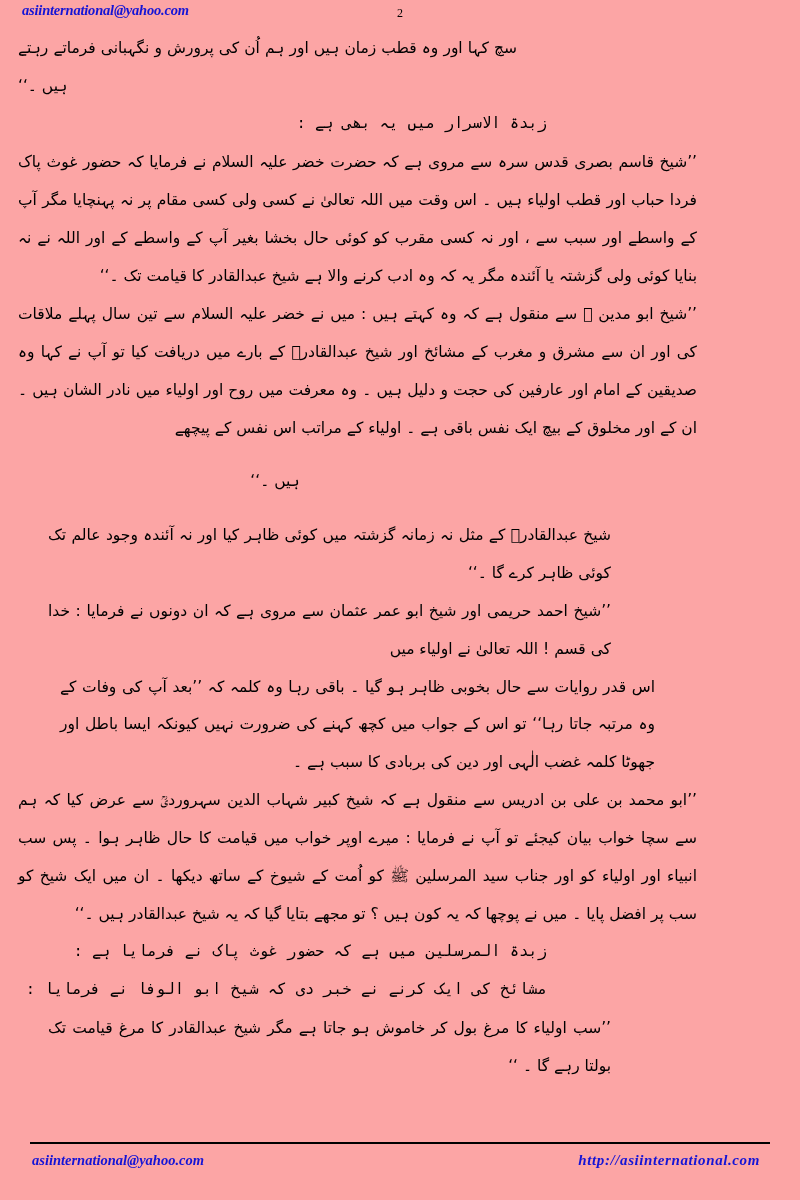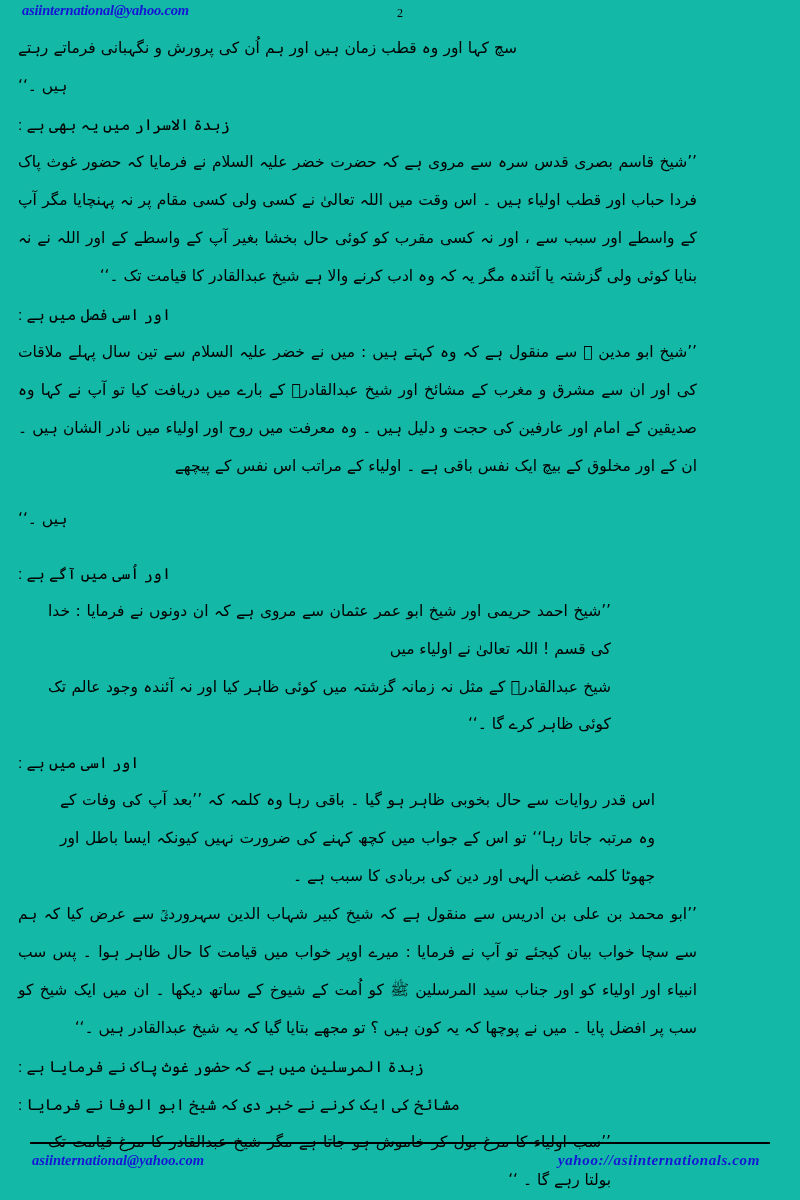--- a/index.html
+++ b/index.html
@@ -5,21 +5,21 @@
 <style>
   html, body {
     margin: 0;
     padding: 0;
     background: #ffffff;
   }
   .page {
     position: relative;
     width: 800px;
     height: 1200px;
-    background: #14b8a6;
+    background: #fca5a5;
     overflow: hidden;
     box-sizing: border-box;
     font-family: "Liberation Serif", "DejaVu Serif", serif;
   }
 
   
   .page-header {
     position: absolute;
     top: 0;
     left: 0;
@@ -83,34 +83,34 @@
     padding-right: 42px;
     padding-left: 42px;
   }
   .para.quote-deep {
     padding-right: 86px;
     padding-left: 30px;
   }
   
   .line-right {
     direction: rtl;
-    text-align: left;
-    font-family: Liberation Sans, sans-serif;
+    text-align: right;
+    font-family: Liberation Mono, monospace;
     font-size: 15.5px;
     line-height: 2.45;
     color: #000000;
     margin: 0;
     padding-right: 22px;
   }
   .line-right.indent-1 { padding-right: 150px; }
   .line-right.indent-2 { padding-right: 195px; }
 
   .tail-line {
     direction: rtl;
-    text-align: left;
+    text-align: center;
     font-family: "DejaVu Sans", "Liberation Sans", sans-serif;
     font-size: 15.5px;
     line-height: 2.45;
     padding-right: 165px;
   }
 
   
   .page-footer {
     position: absolute;
     left: 0;
@@ -162,46 +162,43 @@
   </div>
 
   <div class="content">
 
     <p class="para first">سچ کہا اور وہ قطب زمان ہیں اور ہم اُن کی پرورش و نگہبانی فرماتے رہتے ہیں ۔‘‘</p>
 
     <p class="line-right indent-1">زبدۃ الاسرار میں یہ بھی ہے :</p>
 
     <p class="para">’’شیخ قاسم بصری قدس سرہ سے مروی ہے کہ حضرت خضر علیہ السلام نے فرمایا کہ حضور غوث پاک فردا حباب اور قطب اولیاء ہیں ۔ اس وقت میں اللہ تعالیٰ نے کسی ولی کسی مقام پر نہ پہنچایا مگر آپ کے واسطے اور سبب سے ، اور نہ کسی مقرب کو کوئی حال بخشا بغیر آپ کے واسطے کے اور اللہ نے نہ بنایا کوئی ولی گزشتہ یا آئندہ مگر یہ کہ وہ ادب کرنے والا ہے شیخ عبدالقادر کا قیامت تک ۔‘‘</p>
 
-    <p class="line-right indent-2">اور اسی فصل میں ہے :</p>
 
     <p class="para">’’شیخ ابو مدین ؒ سے منقول ہے کہ وہ کہتے ہیں : میں نے خضر علیہ السلام سے تین سال پہلے ملاقات کی اور ان سے مشرق و مغرب کے مشائخ اور شیخ عبدالقادرؒ کے بارے میں دریافت کیا تو آپ نے کہا وہ صدیقین کے امام اور عارفین کی حجت و دلیل ہیں ۔ وہ معرفت میں روح اور اولیاء میں نادر الشان ہیں ۔ ان کے اور مخلوق کے بیچ ایک نفس باقی ہے ۔ اولیاء کے مراتب اس نفس کے پیچھے</p>
 
     <p class="tail-line">ہیں ۔‘‘</p>
 
-    <p class="line-right indent-2">اور اُسی میں آگے ہے :</p>
+
+    <p class="para quote-deep">شیخ عبدالقادرؒ کے مثل نہ زمانہ گزشتہ میں کوئی ظاہر کیا اور نہ آئندہ وجود عالم تک کوئی ظاہر کرے گا ۔‘‘</p>
 
     <p class="para quote-deep">’’شیخ احمد حریمی اور شیخ ابو عمر عثمان سے مروی ہے کہ ان دونوں نے فرمایا : خدا کی قسم ! اللہ تعالیٰ نے اولیاء میں</p>
 
-    <p class="para quote-deep">شیخ عبدالقادرؒ کے مثل نہ زمانہ گزشتہ میں کوئی ظاہر کیا اور نہ آئندہ وجود عالم تک کوئی ظاہر کرے گا ۔‘‘</p>
-
-    <p class="line-right indent-2">اور اسی میں ہے :</p>
 
     <p class="para quote">اس قدر روایات سے حال بخوبی ظاہر ہو گیا ۔ باقی رہا وہ کلمہ کہ ’’بعد آپ کی وفات کے وہ مرتبہ جاتا رہا‘‘ تو اس کے جواب میں کچھ کہنے کی ضرورت نہیں کیونکہ ایسا باطل اور جھوٹا کلمہ غضب الٰہی اور دین کی بربادی کا سبب ہے ۔</p>
 
     <p class="para">’’ابو محمد بن علی بن ادریس سے منقول ہے کہ شیخ کبیر شہاب الدین سہروردیؒ سے عرض کیا کہ ہم سے سچا خواب بیان کیجئے تو آپ نے فرمایا : میرے اوپر خواب میں قیامت کا حال ظاہر ہوا ۔ پس سب انبیاء اور اولیاء کو اور جناب سید المرسلین ﷺ کو اُمت کے شیوخ کے ساتھ دیکھا ۔ ان میں ایک شیخ کو سب پر افضل پایا ۔ میں نے پوچھا کہ یہ کون ہیں ؟ تو مجھے بتایا گیا کہ یہ شیخ عبدالقادر ہیں ۔‘‘</p>
 
     <p class="line-right indent-1">زبدۃ المرسلین میں ہے کہ حضور غوث پاک نے فرمایا ہے :</p>
 
 
     <p class="line-right indent-1">مشائخ کی ایک کرنے نے خبر دی کہ شیخ ابو الوفا نے فرمایا :</p>
 
     <p class="para quote-deep">’’سب اولیاء کا مرغ بول کر خاموش ہو جاتا ہے مگر شیخ عبدالقادر کا مرغ قیامت تک بولتا رہے گا ۔ ‘‘</p>
 
   </div>
 
   <div class="page-footer">
     <div class="footer-rule"></div>
     <div class="footer-email">asiinternational@yahoo.com</div>
-    <div class="footer-url">yahoo://asiinternationals.com</div>
+    <div class="footer-url">http://asiinternational.com</div>
   </div>
 
 </div>
 
 </body></html>

